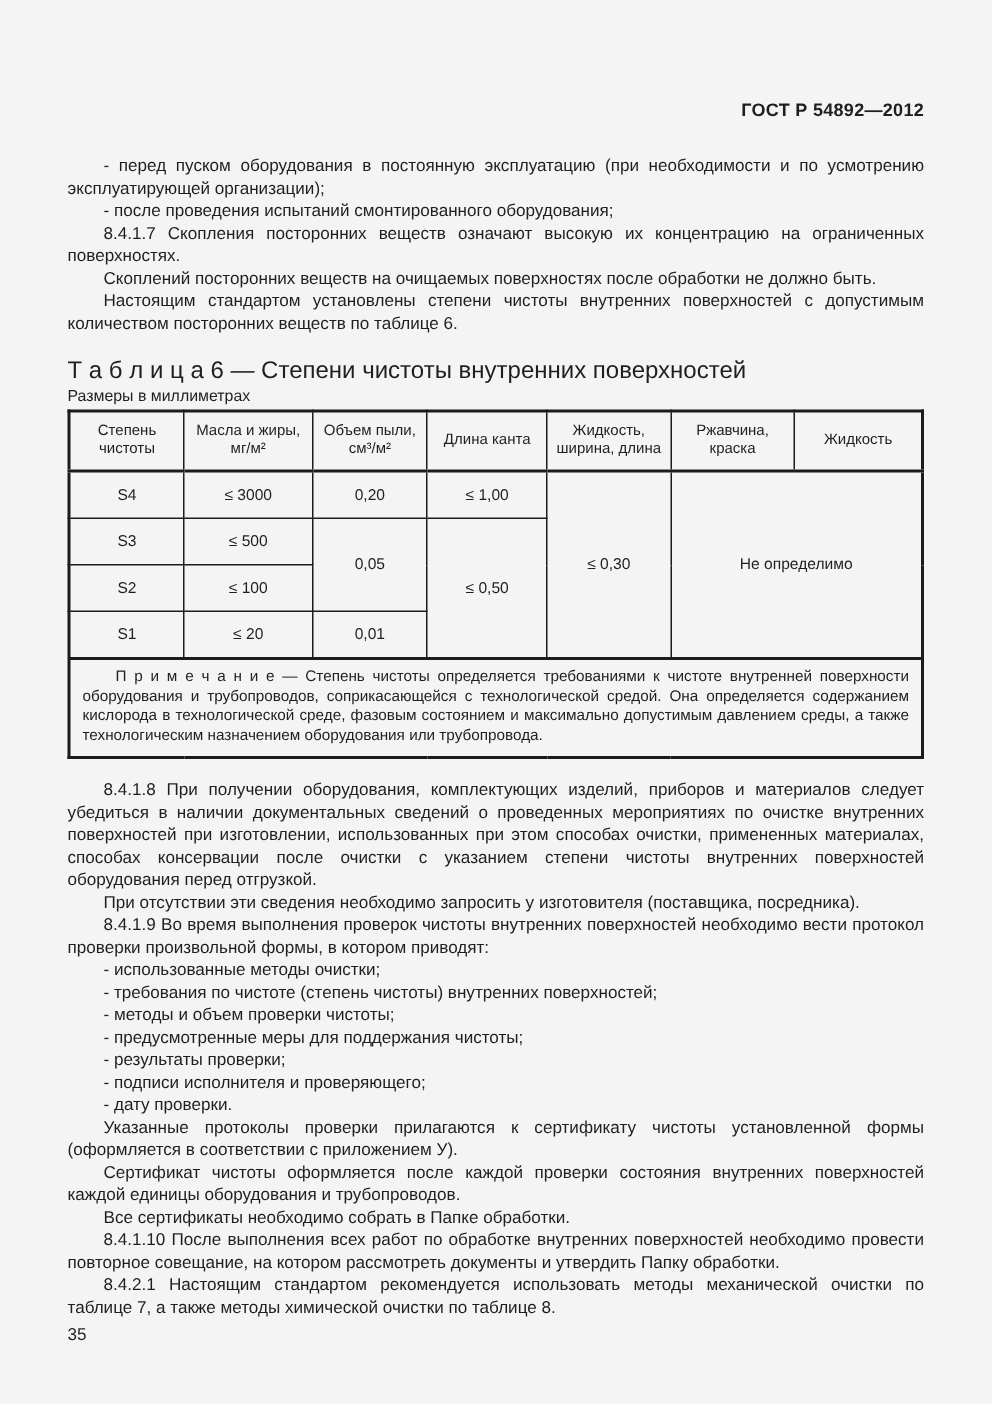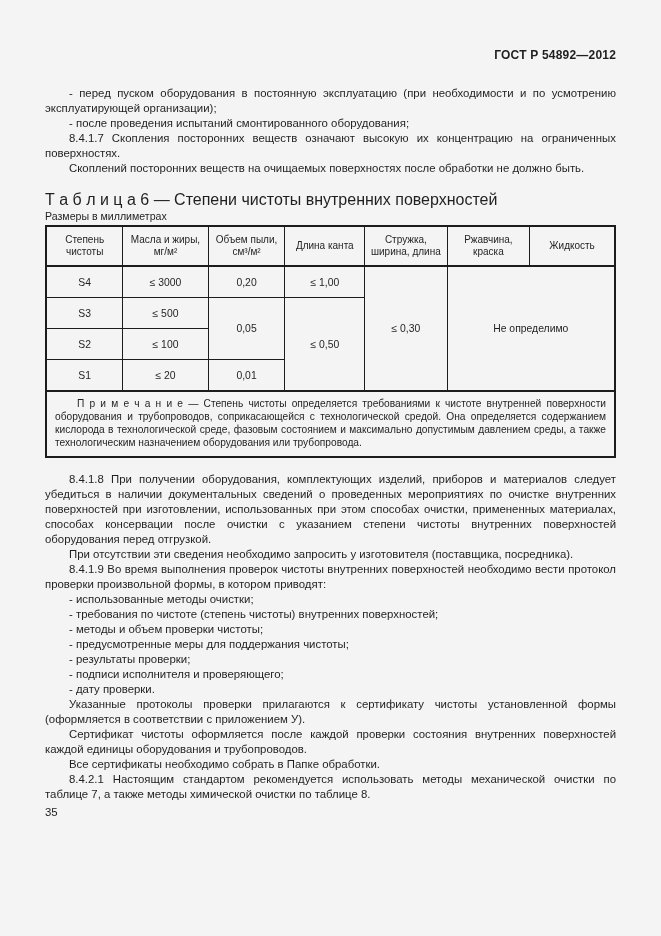--- a/index.html
+++ b/index.html
@@ -6,21 +6,21 @@
   body{
     width:661px;height:936px;
     background:#f4f4f4;
     font-family:"Liberation Sans","DejaVu Sans",sans-serif;
     color:#1f1f1f;
     overflow:hidden;
   }
   .page{
     box-sizing:border-box;
     width:661px;height:720px;
-    padding:48px 45px 0 45px;
+    padding:66px 45px 0 45px;
   }
   .doc-header{
     text-align:right;
     font-size:12px;
     font-weight:bold;
     letter-spacing:.2px;
     margin:0 0 24px 0;
   }
   .para{
     margin:0;
@@ -80,20 +80,21 @@
 <body>
 
 <div class="page">
 
   <p class="doc-header">ГОСТ Р 54892—2012</p>
 
   <p class="para">- перед пуском оборудования в постоянную эксплуатацию (при необходимости и по усмотрению эксплуатирующей организации);</p>
   <p class="para">- после проведения испытаний смонтированного оборудования;</p>
   <p class="para">8.4.1.7 Скопления посторонних веществ означают высокую их концентрацию на ограниченных поверхностях.</p>
   <p class="para">Скоплений посторонних веществ на очищаемых поверхностях после обработки не должно быть.</p>
+  <p class="para">Настоящим стандартом установлены степени чистоты внутренних поверхностей с допустимым количеством посторонних веществ по таблице 6.</p>
 
   <div class="tbl-caption-row">
     <p class="tbl-caption">Т а б л и ц а   6 — Степени чистоты внутренних поверхностей</p>
   </div>
   <p class="tbl-units">Размеры в миллиметрах</p>
 
   <table class="t6">
     <colgroup>
       <col style="width:13.5%">
         <col style="width:15%">
@@ -102,21 +103,21 @@
         <col style="width:14.5%">
         <col style="width:14.5%">
         <col style="width:15%">
     </colgroup>
     <thead>
       <tr>
         <th>Степень чистоты</th>
         <th>Масла и жиры, мг/м²</th>
         <th>Объем пыли, см³/м²</th>
         <th>Длина канта</th>
-        <th>Стружка, ширина, длина</th>
+        <th>Жидкость, ширина, длина</th>
         <th>Ржавчина, краска</th>
         <th>Жидкость</th>
       </tr>
     </thead>
     <tbody>
       <tr>
         <td>S4</td>
         <td>≤ 3000</td>
         <td>0,20</td>
         <td>≤ 1,00</td>
@@ -153,18 +154,19 @@
     <p class="para">- использованные методы очистки;</p>
     <p class="para">- требования по чистоте (степень чистоты) внутренних поверхностей;</p>
     <p class="para">- методы и объем проверки чистоты;</p>
     <p class="para">- предусмотренные меры для поддержания чистоты;</p>
     <p class="para">- результаты проверки;</p>
     <p class="para">- подписи исполнителя и проверяющего;</p>
     <p class="para">- дату проверки.</p>
     <p class="para">Указанные протоколы проверки прилагаются к сертификату чистоты установленной формы (оформляется в соответствии с приложением У).</p>
     <p class="para">Сертификат чистоты оформляется после каждой проверки состояния внутренних поверхностей каждой единицы оборудования и трубопроводов.</p>
     <p class="para">Все сертификаты необходимо собрать в Папке обработки.</p>
+    <p class="para">8.4.1.10 После выполнения всех работ по обработке внутренних поверхностей необходимо провести повторное совещание, на котором рассмотреть документы и утвердить Папку обработки.</p>
     <p class="para">8.4.2.1 Настоящим стандартом рекомендуется использовать методы механической очистки по таблице 7, а также методы химической очистки по таблице 8.</p>
   </div>
 
   <p class="page-number">35</p>
 
 </div>
 
 </body></html>

